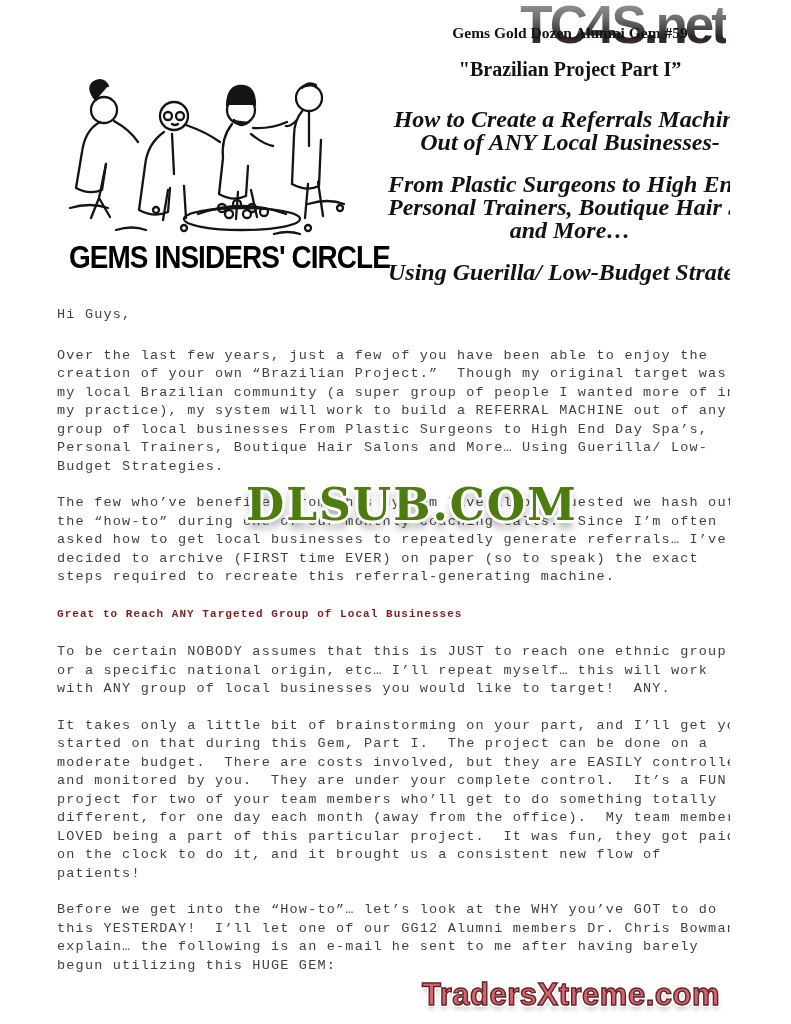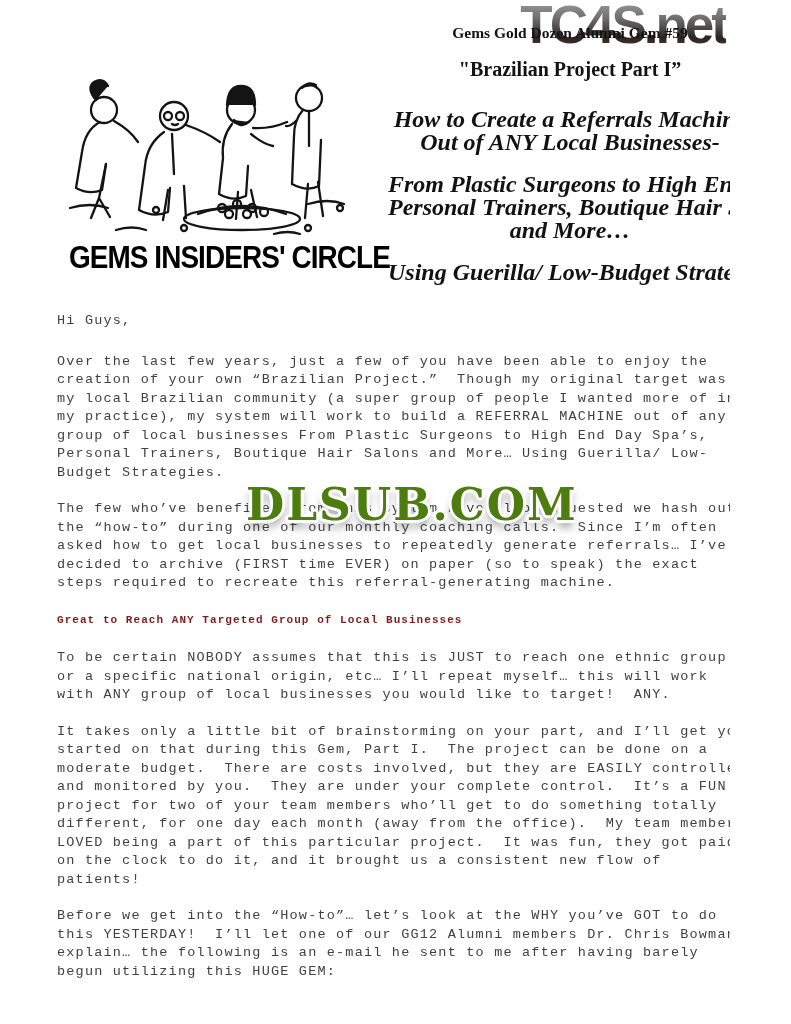--- a/index.html
+++ b/index.html
@@ -60,21 +60,21 @@
   .sub.next{margin-top:19px;}
 
   
   .bodytext{
     position:absolute; left:57px; top:306px; width:710px; z-index:2;
     font-family:"Liberation Mono", "DejaVu Sans Mono", monospace;
     font-size:13.5px; line-height:18.5px; letter-spacing:1.2px;
     color:#414141;
   }
   .para{margin:0 0 18px 0; white-space:pre;}
-  .greeting{margin-bottom:22px;margin-top:6px;}
+  .greeting{margin-bottom:22px;}
   .section-heading{
     margin:3px 0 20px 0;
     font-weight:bold; font-size:11px; letter-spacing:1.05px;
     color:#7f1d1d; white-space:pre;
   }
 </style>
 </head>
 <body>
 
 <div class="page">
@@ -172,14 +172,15 @@
 LOVED being a part of this particular project.  It was fun, they got paid
 on the clock to do it, and it brought us a consistent new flow of
 patients!</div>
     <div class="para">Before we get into the “How-to”… let’s look at the WHY you’ve GOT to do
 this YESTERDAY!  I’ll let one of our GG12 Alumni members Dr. Chris Bowman
 explain… the following is an e-mail he sent to me after having barely
 begun utilizing this HUGE GEM:</div>
   </div>
 
   <div class="wm-dlsub">DLSUB.COM</div>
+  <div class="wm-traders">TradersXtreme.com</div>
 
 </div>
 
 </body></html>

